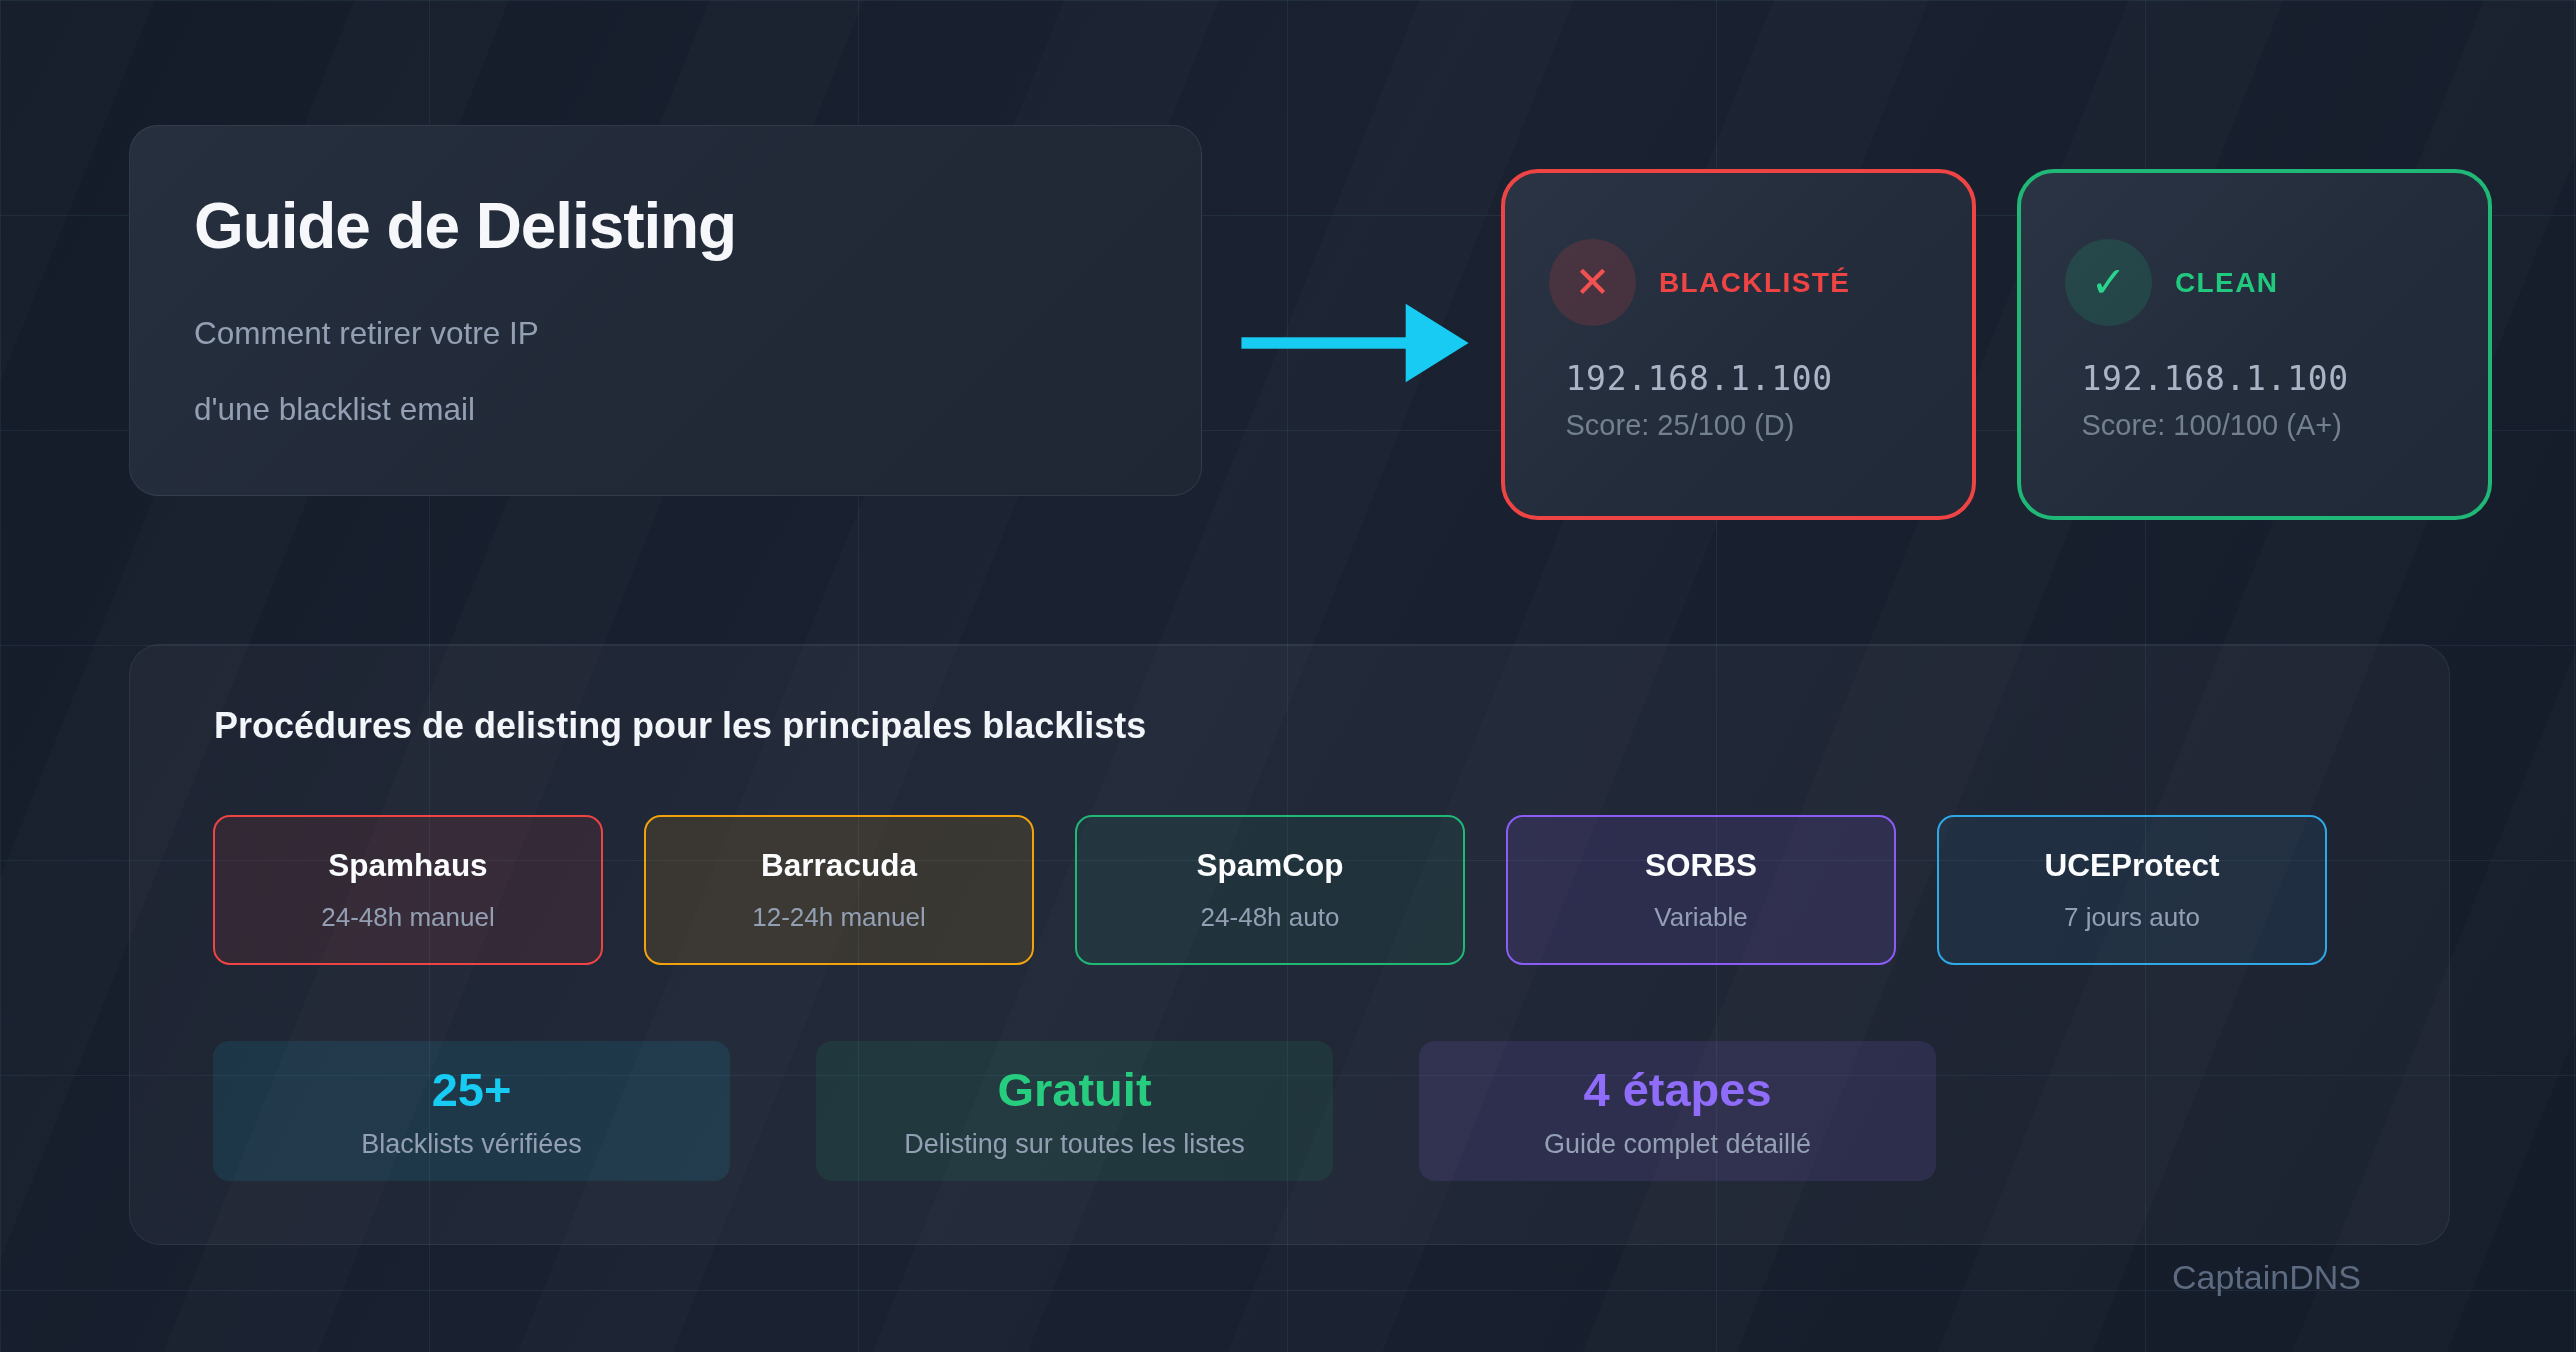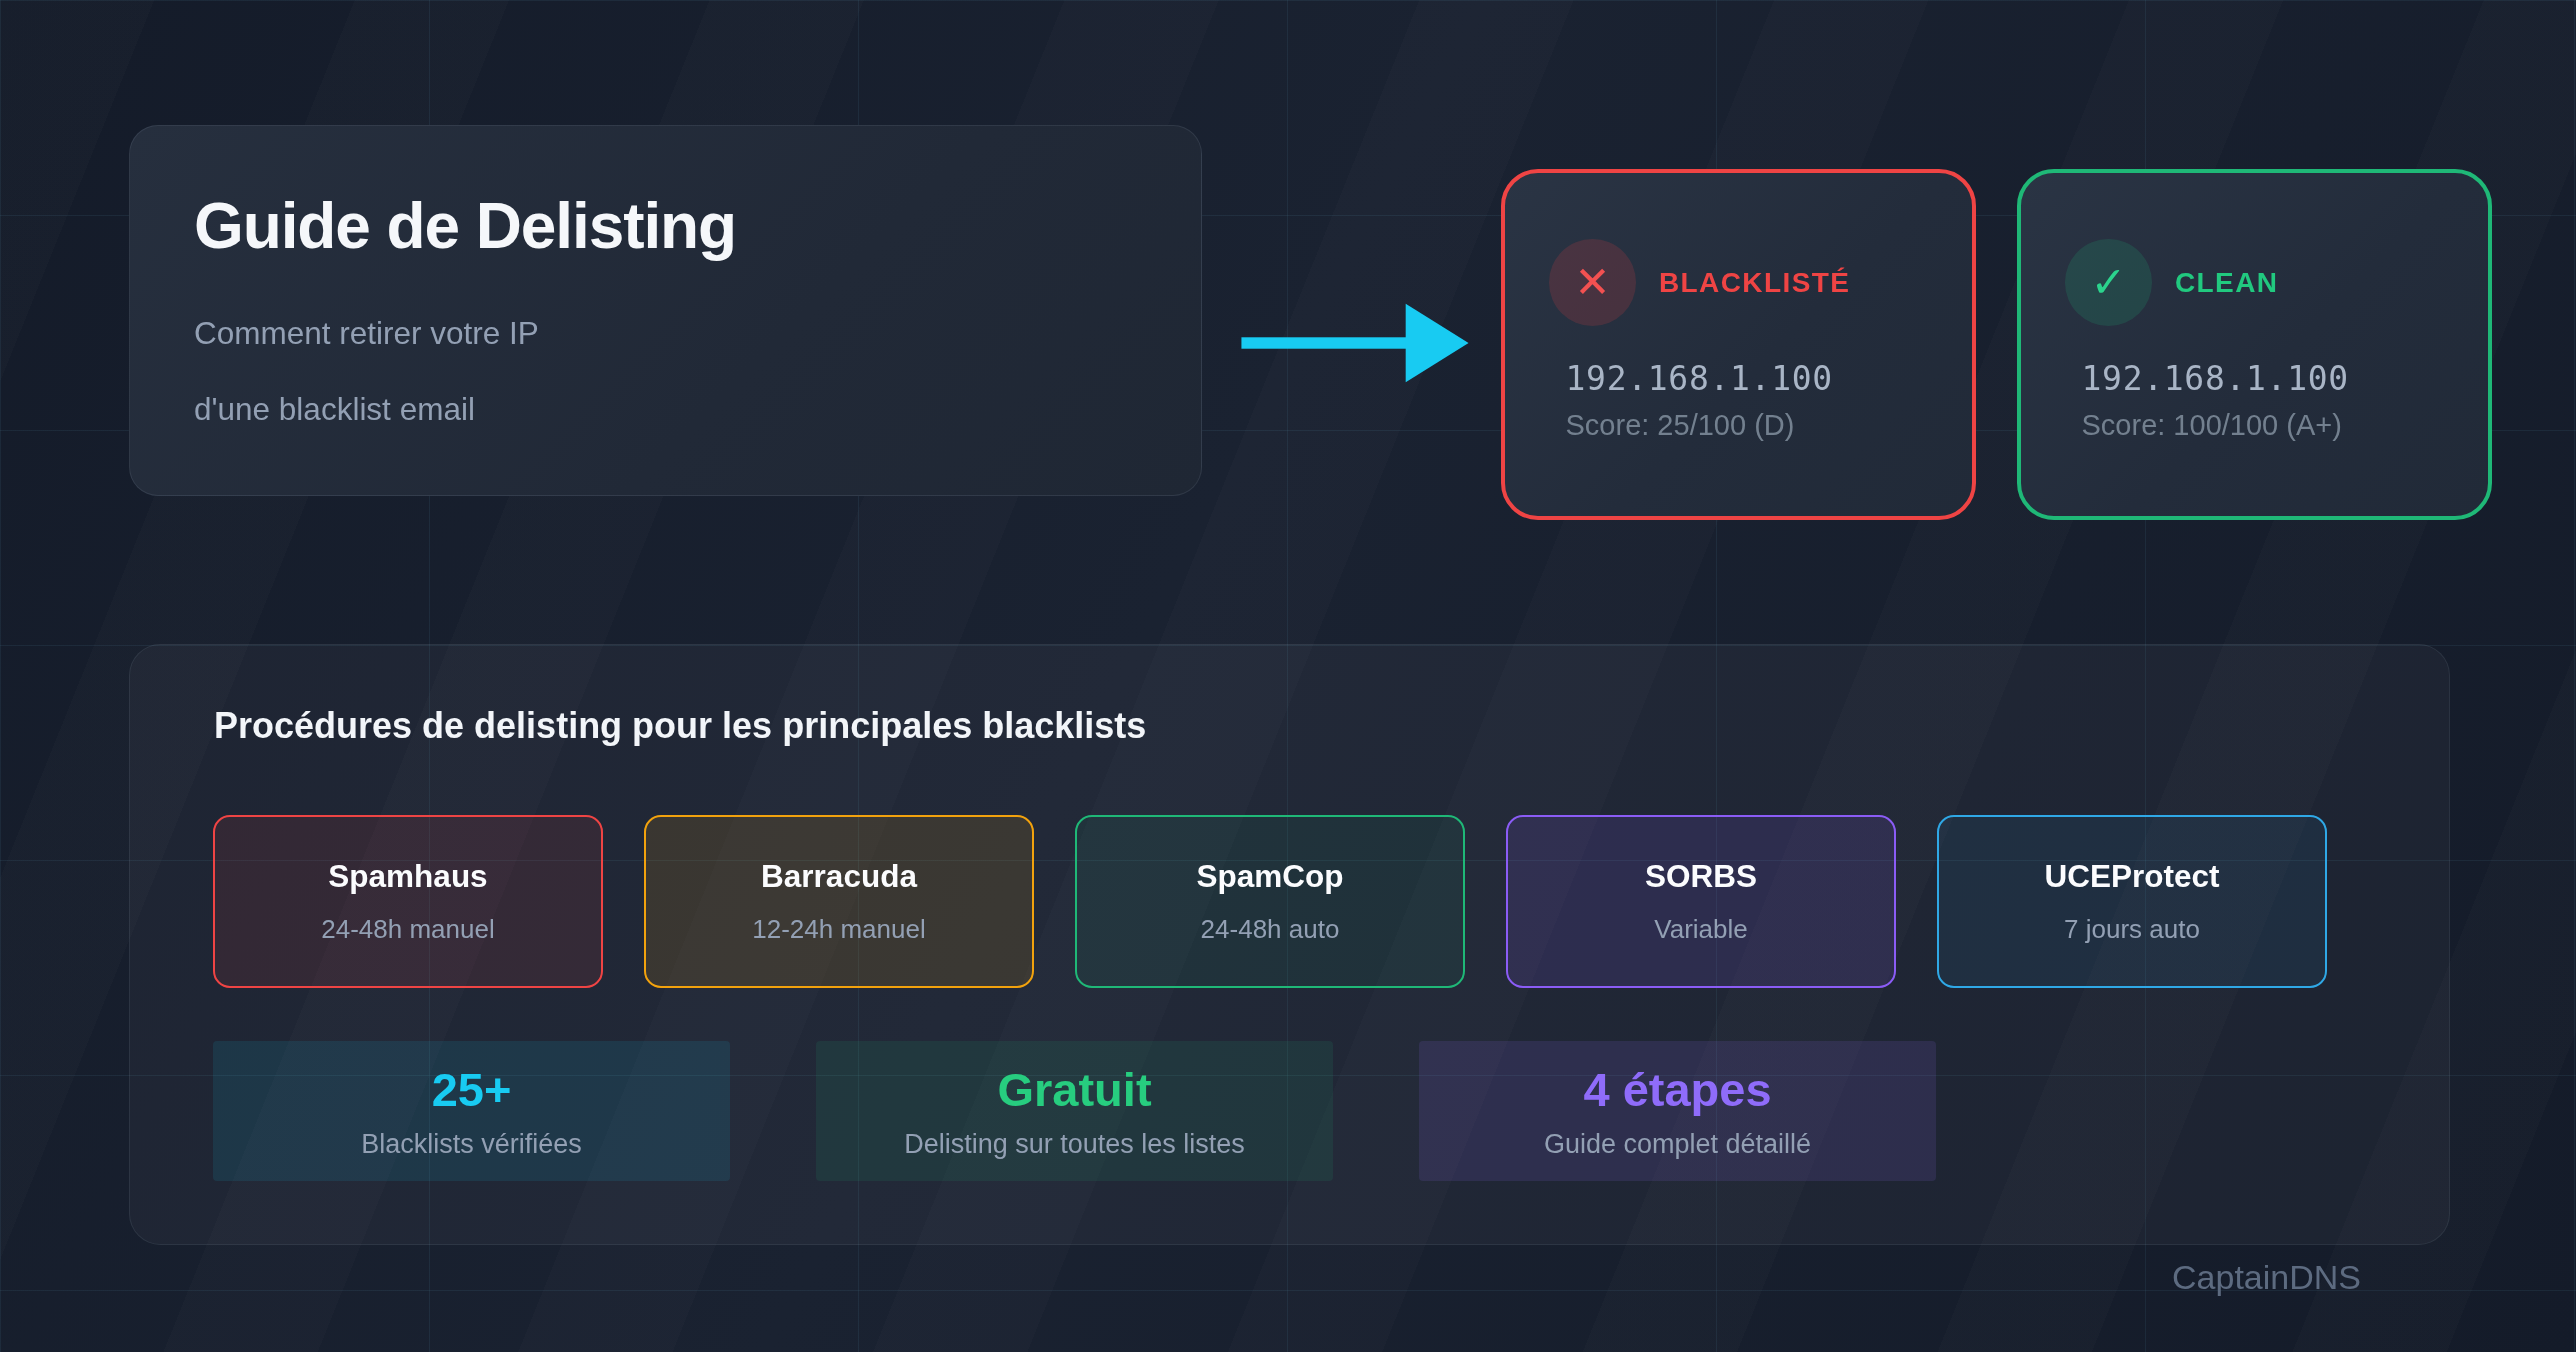--- a/index.html
+++ b/index.html
@@ -52,31 +52,31 @@
 
   
   .section-card{
     position:absolute;left:129px;top:644px;width:2321px;height:601px;
     border-radius:31.5px;background:rgba(255,255,255,0.034);
     border:1.4px solid rgba(148,163,184,0.12);
     padding-left:18px;
   }
   .section-title{position:absolute;left:84px;top:60px;margin:0;font-size:36px;font-weight:700;color:#f2f5f9;}
   .bl-row{position:absolute;left:83px;top:170px;display:flex;gap:41px;}
-  .bl-card{width:390px;height:173px;border-radius:17px;display:flex;flex-direction:column;align-items:center;justify-content:center;gap:18.6px;}
+  .bl-card{width:390px;height:150px;border-radius:17px;display:flex;flex-direction:column;align-items:center;justify-content:center;gap:18.6px;}
   .bl-name{font-size:31.5px;font-weight:700;color:#fbfcfe;}
   .bl-delay{font-size:26px;color:#93a0b4;}
   .accent-red{border:2.1px solid #ef4444;background:rgba(239,68,68,0.10);}
   .accent-amber{border:2.1px solid #f2a20d;background:rgba(242,162,13,0.12);}
   .accent-green{border:2.1px solid #1fb877;background:rgba(31,184,119,0.08);}
   .accent-purple{border:2.1px solid #8b5cf6;background:rgba(139,92,246,0.13);}
   .accent-blue{border:2.1px solid #2fa8e6;background:rgba(47,168,230,0.08);}
 
   .stat-row{position:absolute;left:83px;top:396px;display:flex;gap:86px;}
-  .stat-box{width:517px;height:140px;border-radius:4px;display:flex;flex-direction:column;align-items:center;justify-content:center;gap:11.4px;}
+  .stat-box{width:517px;height:140px;border-radius:16px;display:flex;flex-direction:column;align-items:center;justify-content:center;gap:11.4px;}
   .stat-value{font-size:47px;font-weight:700;}
   .stat-label{font-size:27px;color:#93a0b4;}
   .tint-cyan{background:rgba(24,203,242,0.10);}  .tint-cyan .stat-value{color:#18cbf2;}
   .tint-green{background:rgba(33,209,130,0.09);} .tint-green .stat-value{color:#27cd7f;}
   .tint-purple{background:rgba(143,108,250,0.13);} .tint-purple .stat-value{color:#8f6cfa;}
 
   
   .watermark{position:absolute;top:1258px;left:2075px;width:286px;text-align:right;font-size:34px;font-weight:500;color:#5d6b80;}
 </style>
 </head>

